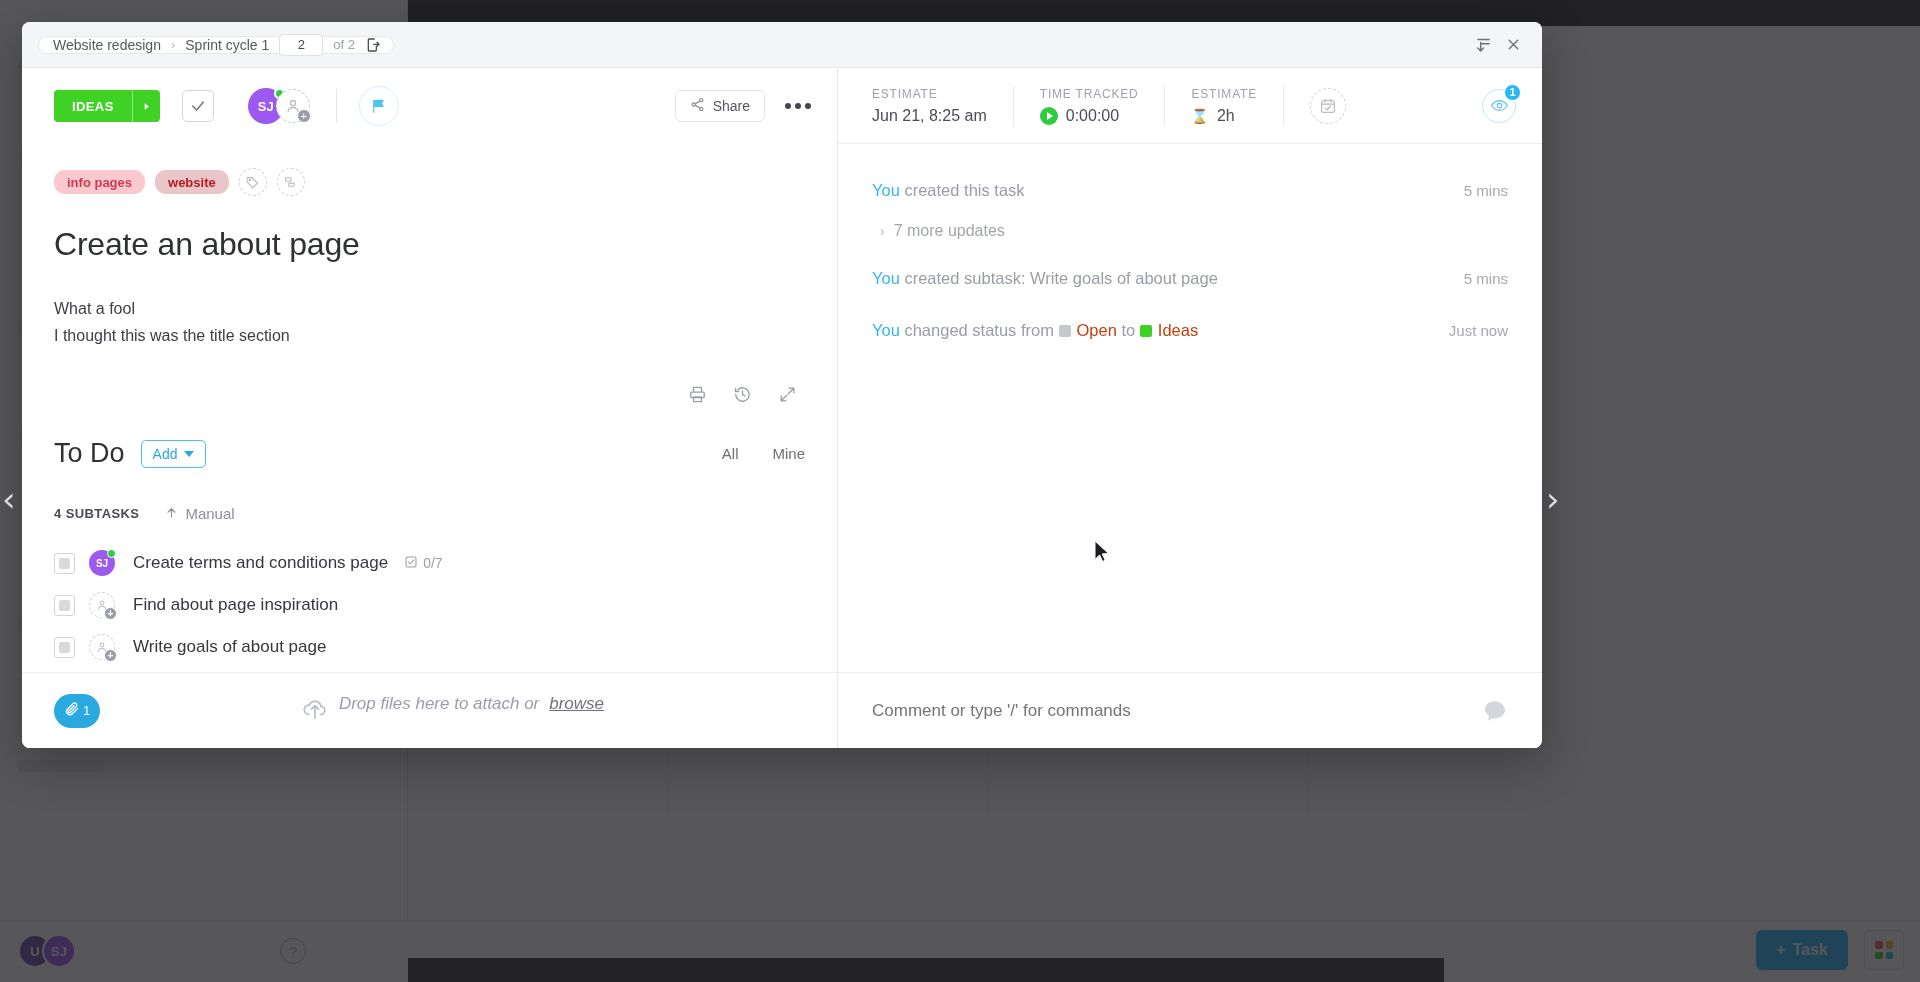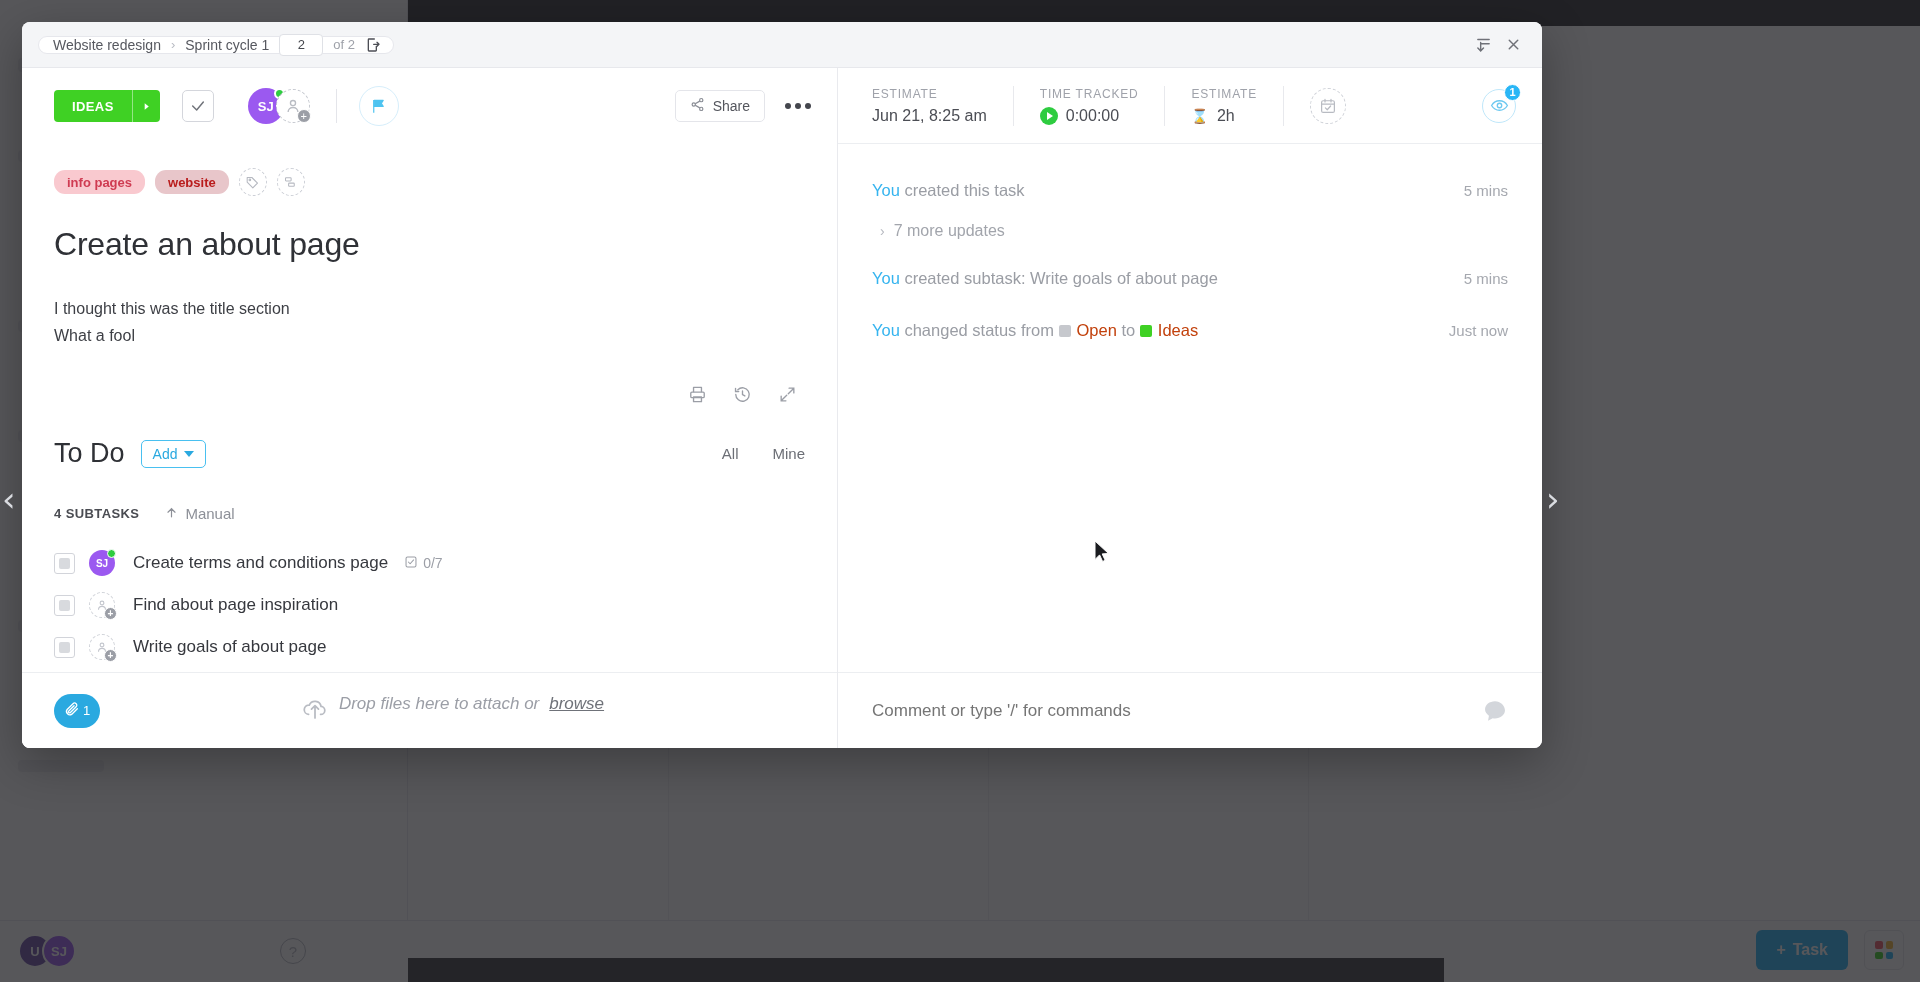--- a/index.html
+++ b/index.html
@@ -533,22 +533,22 @@
             <svg viewBox="0 0 24 24" fill="none" stroke="currentColor" stroke-width="1.7">
               <rect x="4" y="4.5" width="9" height="5" rx="1"></rect>
                 <rect x="9" y="13" width="9" height="5" rx="1"></rect>
             </svg>
           </span>
         </div>
 
         <div class="task-title">Create an about page</div>
 
         <div class="task-desc">
+          <div>What a fool</div>
           <div>I thought this was the title section</div>
-          <div>What a fool</div>
         </div>
 
         <div class="desc-toolbar">
           <span>
             <svg viewBox="0 0 24 24" fill="none" stroke="currentColor" stroke-width="1.7" stroke-linejoin="round">
               <path d="M7 9V3h10v6"></path>
                 <rect x="3.5" y="9" width="17" height="7" rx="1.5"></rect>
                 <path d="M7 15h10v6H7z"></path>
             </svg>
           </span>

